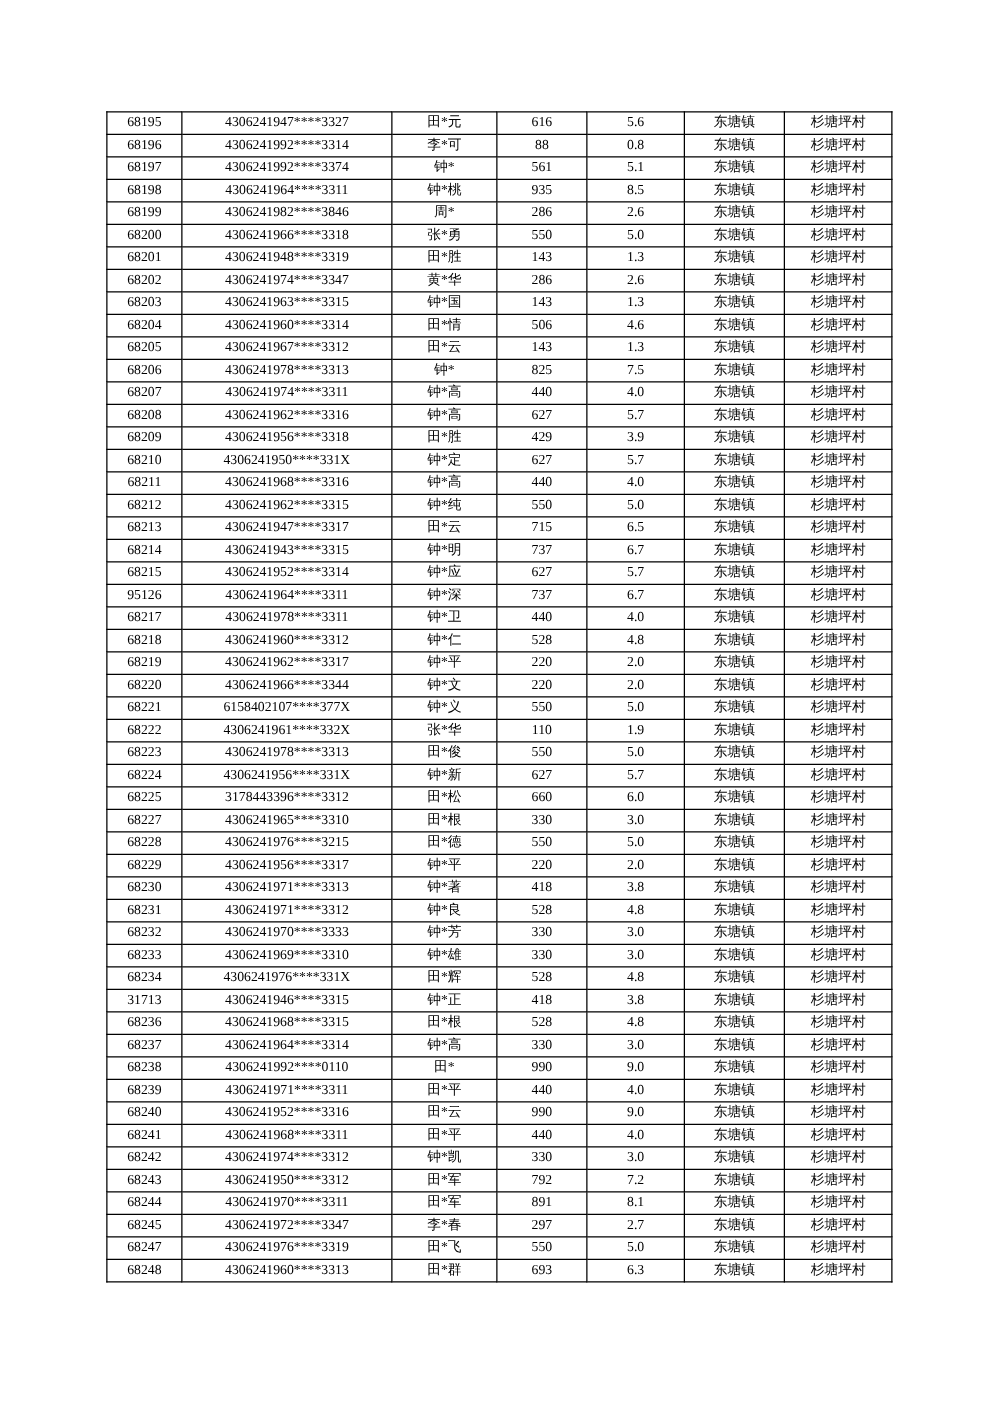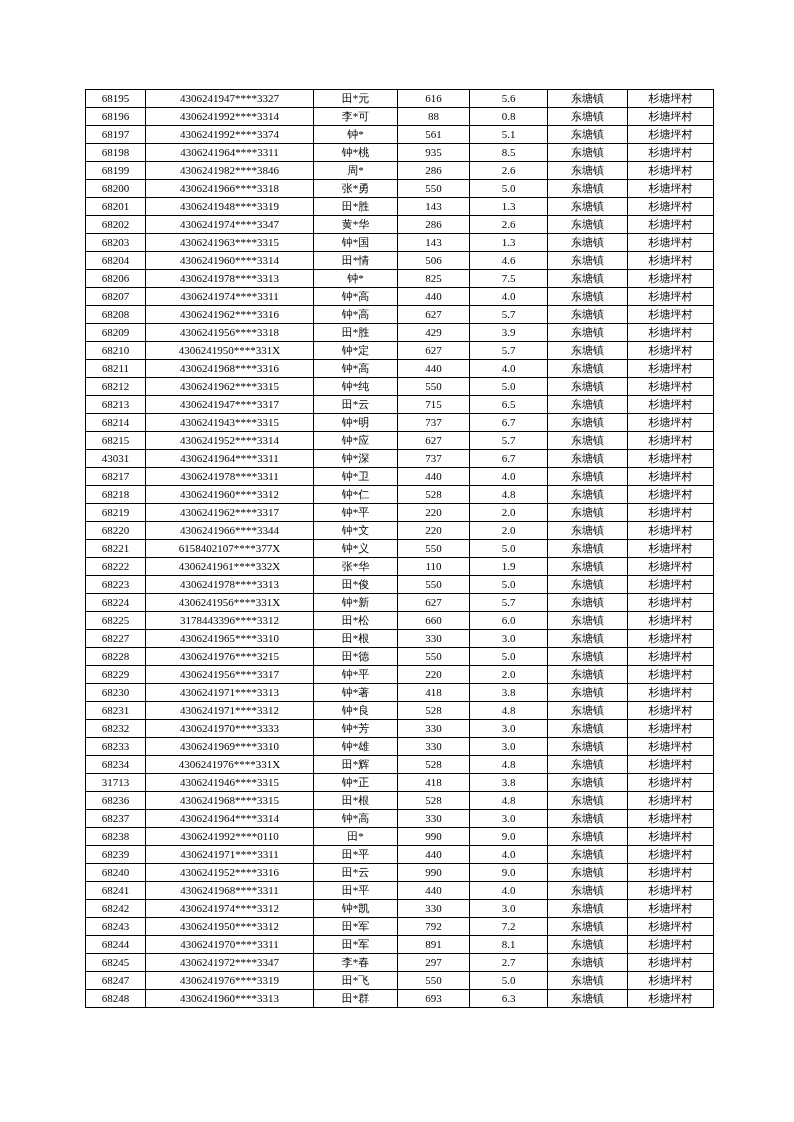--- a/index.html
+++ b/index.html
@@ -141,20 +141,29 @@
         <tr>
           <td>68204</td>
           <td>4306241960****3314</td>
           <td>田*情</td>
           <td>506</td>
           <td>4.6</td>
           <td>东塘镇</td>
           <td>杉塘坪村</td>
         </tr>
         <tr>
+          <td>68205</td>
+          <td>4306241967****3312</td>
+          <td>田*云</td>
+          <td>143</td>
+          <td>1.3</td>
+          <td>东塘镇</td>
+          <td>杉塘坪村</td>
+        </tr>
+        <tr>
           <td>68206</td>
           <td>4306241978****3313</td>
           <td>钟*</td>
           <td>825</td>
           <td>7.5</td>
           <td>东塘镇</td>
           <td>杉塘坪村</td>
         </tr>
         <tr>
           <td>68207</td>
@@ -231,21 +240,21 @@
         <tr>
           <td>68215</td>
           <td>4306241952****3314</td>
           <td>钟*应</td>
           <td>627</td>
           <td>5.7</td>
           <td>东塘镇</td>
           <td>杉塘坪村</td>
         </tr>
         <tr>
-          <td>43031</td>
+          <td>95126</td>
           <td>4306241964****3311</td>
           <td>钟*深</td>
           <td>737</td>
           <td>6.7</td>
           <td>东塘镇</td>
           <td>杉塘坪村</td>
         </tr>
         <tr>
           <td>68217</td>
           <td>4306241978****3311</td>

